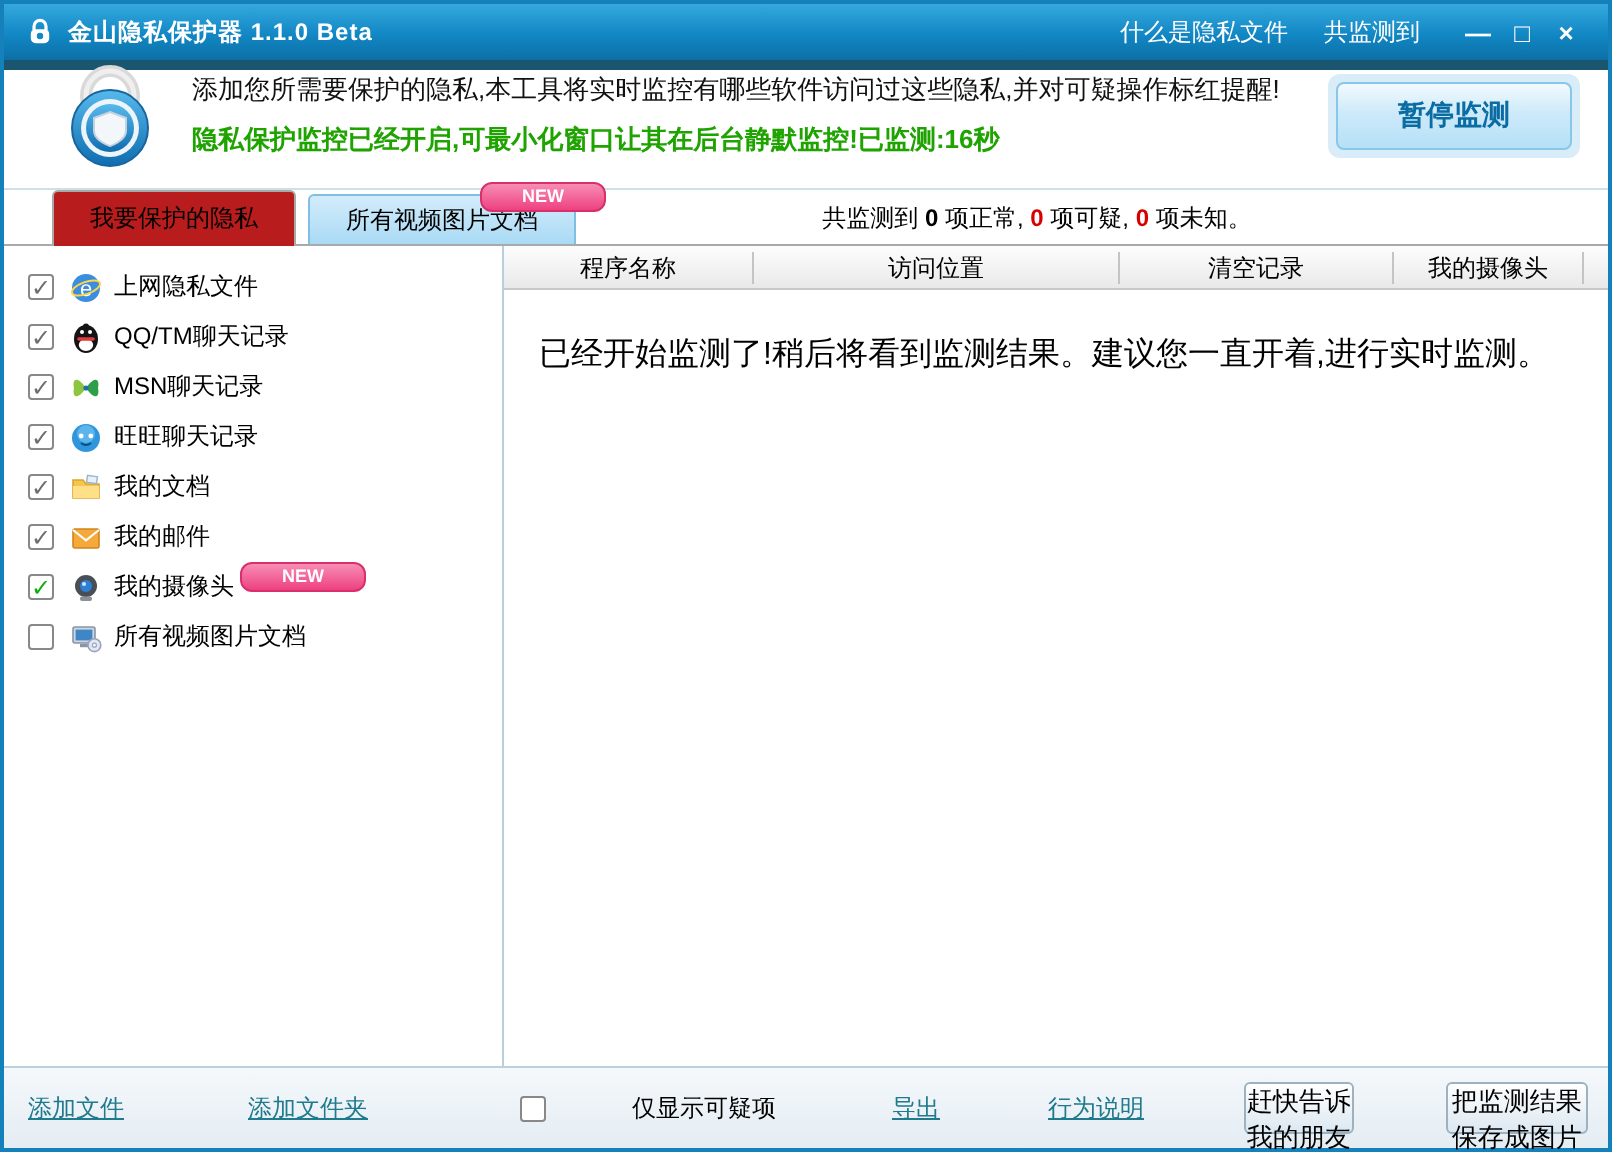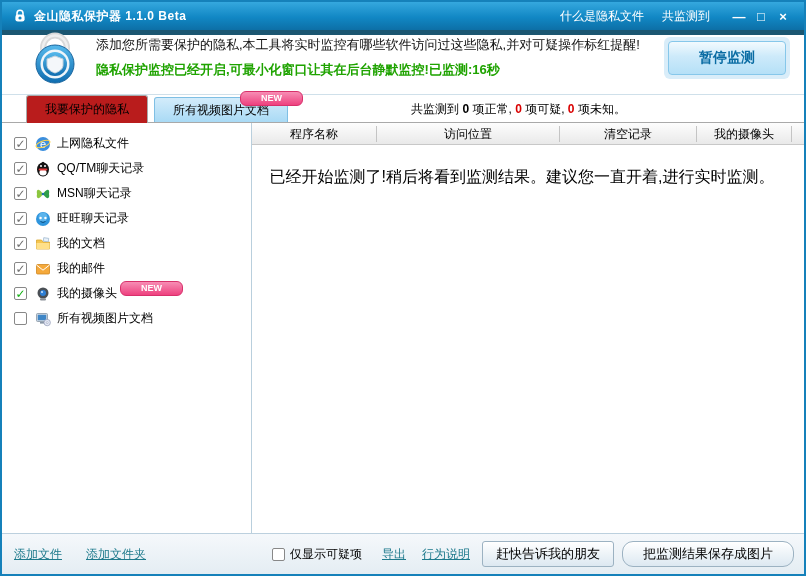--- a/index.html
+++ b/index.html
@@ -73,31 +73,31 @@
         height:16px; line-height:16px; cursor:pointer; }
   .th1{width:125px;} .th2{width:183px;} .th3{width:137px;} .th4{width:95px;}
   .th-fill { flex:1; border-right:none; cursor:default; }
   .tbody { flex:1; position:relative; }
   .empty-msg { position:absolute; left:0; right:12px; top:22px; text-align:center;
                font-size:16px; color:#000; }
 
   
   .footer { height:41px; flex:0 0 41px; display:flex; align-items:center;
             background:linear-gradient(#f5f8fb,#e4edf3); border-top:1px solid #bcd0de;
-            padding:0 8px; }
+            padding:0 8px;gap:38px; }
   .f-link { color:#1e7a8c; font-size:12px; text-decoration:underline; cursor:pointer; white-space:nowrap; }
   .lk-addfile { margin-left:4px; } .lk-addfolder { margin-left:24px; }
   .f-spacer { flex:1; }
   .f-check-label { font-size:12px; color:#000; margin-left:5px; white-space:nowrap; }
   .lk-export { margin-left:20px; } .lk-clear { margin-left:16px; }
   .f-btn { height:26px; font-size:13px; color:#000; background:linear-gradient(#ffffff,#dce8f1);
            border:1px solid #9cb2c2; border-radius:3px; cursor:pointer; font-family:inherit;
            box-shadow:inset 0 1px 0 #fff; }
   .btn-tell { width:132px; margin-left:12px; }
-  .btn-save { width:172px; margin-left:8px; margin-right:2px;border-radius:11px; }
+  .btn-save { width:172px; margin-left:8px; margin-right:2px; }
 </style>
 </head>
 <body>
 
 <div class="window">
 
   <div class="titlebar">
     <svg class="app-icon" viewBox="0 0 16 16">
       <path d="M5 7 V5.2 a3 3 0 0 1 6 0 V7" fill="none" stroke="#fff" stroke-width="1.6"></path>
       <rect x="3.4" y="6.6" width="9.2" height="7" rx="2.4" fill="#fff"></rect>

